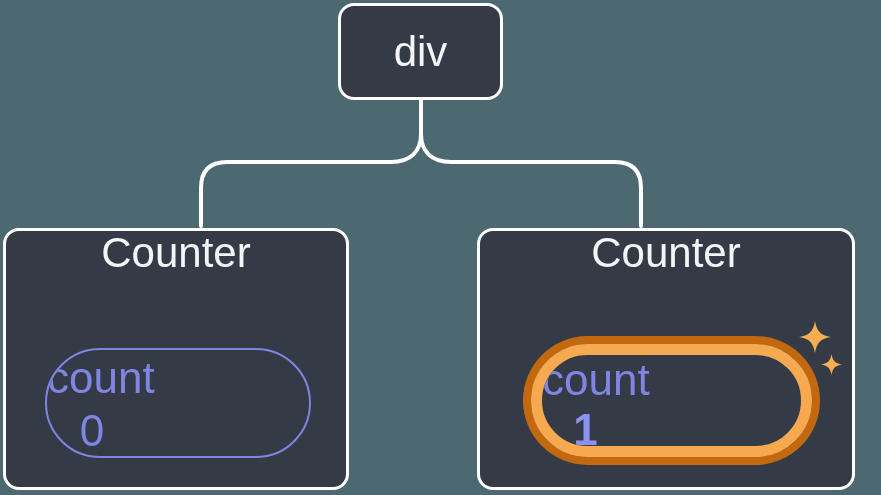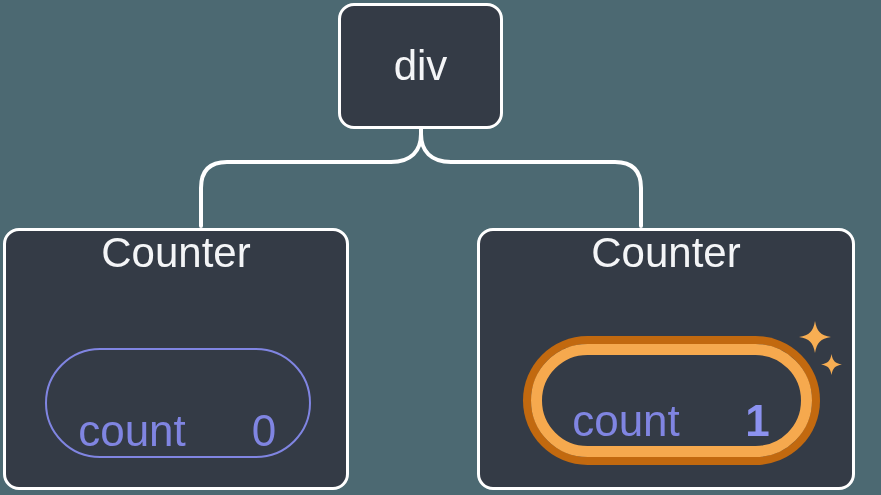--- a/index.html
+++ b/index.html
@@ -22,43 +22,44 @@
   }
   .node, .card {
     position: absolute;
     box-sizing: border-box;
     background: var(--card, #343b46);
     border: 3px solid var(--line, #ffffff);
     border-radius: 16px;
   }
   .node-root {
     left: 338px; top: 3px;
-    width: 165px; height: 126px;
+    width: 165px; height: 97px;
     display: flex;
     align-items: center;
     justify-content: center;
     color: var(--text-light, #f4f5f7);
     font-size: 42px;
   }
   .card-left  { left: 3px;   top: 228px; width: 346px; height: 262px; }
   .card-right { left: 477px; top: 228px; width: 378px; height: 262px; }
   .card-title {
     text-align: center;
     font-size: 42px;
     line-height: 44px;
     color: var(--text-light, #f4f5f7);
   }
   
   .pill {
     position: absolute;
     box-sizing: border-box;
     display: flex;
-    align-items: flex-end;
+    align-items: flex-start;
     border-radius: 60px;
     overflow: hidden;
+    flex-direction: column;
   }
   .pill-plain {
     left: 39px; top: 117px;
     width: 266px; height: 110px;
     border: 2px solid var(--purple, #8085e2);
   }
   .pill-plain .pill-divider { width: 2px; background: var(--purple, #8085e2); }
   
   .pill-highlight {
     left: 51px; top: 113px;

